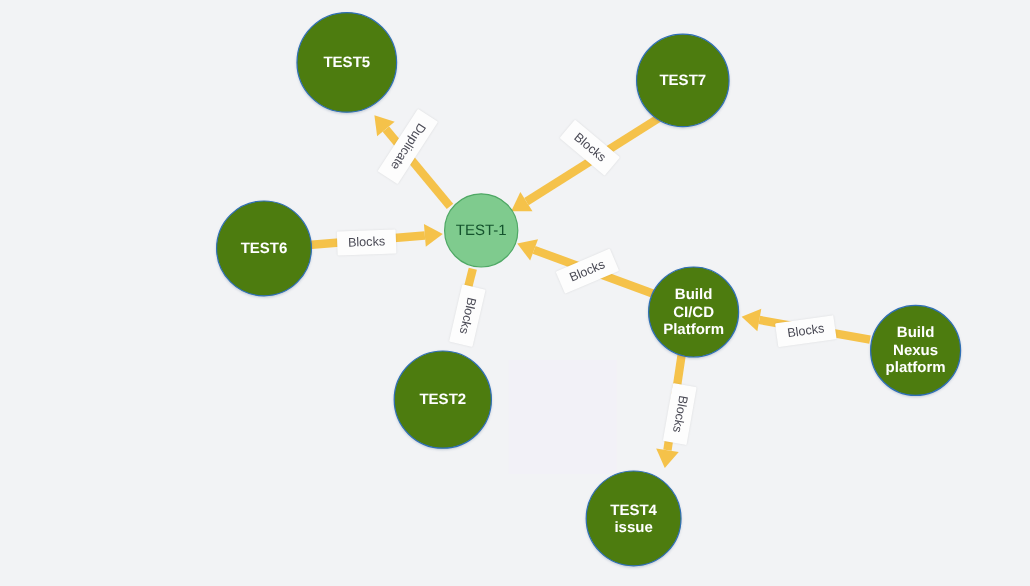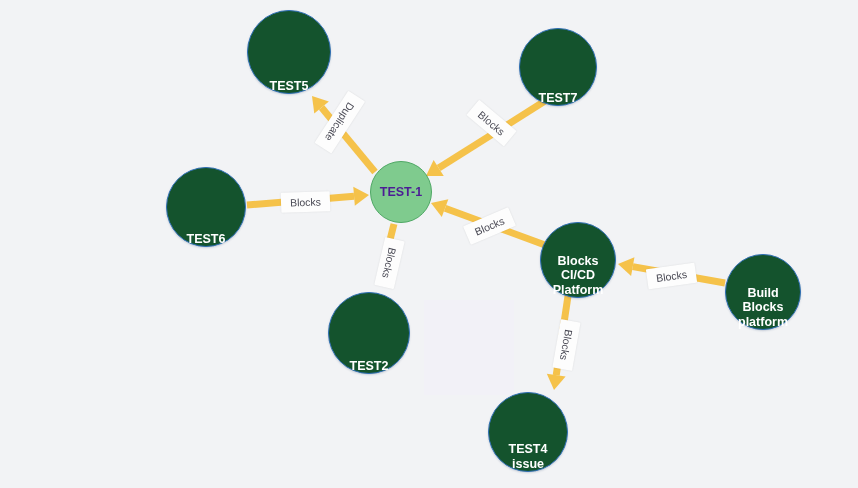--- a/index.html
+++ b/index.html
@@ -31,34 +31,33 @@
     border-radius: 50%;
     box-sizing: border-box;
     display: flex;
     align-items: center;
     justify-content: center;
     text-align: center;
     line-height: 1.15;
     user-select: none;
   }
   .node-blue {
-    background: #14532d;
+    background: #4d7c0f;
     border: 1px solid #2f6fb5;
     color: #ffffff;
     font-size: 12.5px;
     font-weight: 600;
     box-shadow: 0 1px 2px rgba(40,70,110,0.22);
-    align-items: flex-end;
   }
   .node-green {
     background: #7fcb8e;
     border: 1.5px solid #4fa865;
-    color: #4c1d95;
+    color: #14532d;
     font-size: 12.5px;
-    font-weight: 700;
+    font-weight: 400;
   }
   .node-label {
     display: block;
     padding: 0 4px;
     white-space: pre-line;
   }
   .edge-label {
     position: absolute;
     background: #fdfdfd;
     color: #4a4a55;
@@ -97,38 +96,38 @@
       <line x1="725" y1="283" x2="632.7689659061608" y2="266.6225266562342" stroke="#f5c24a" stroke-width="7" stroke-linecap="butt"></line>
       <polygon points="618,264 634.4298994551091,257.268848248999 631.1080323572126,275.97620506346937" fill="#f5c24a"></polygon>
       <line x1="568" y1="296" x2="556.2096695463317" y2="375.1636473317727" stroke="#f5c24a" stroke-width="7" stroke-linecap="butt"></line>
       <polygon points="554,390 546.8133128564544,373.7641899524293 565.606026236209,376.5631047111161" fill="#f5c24a"></polygon>
     </svg>
 
   <div id="node-layer">
       <div class="node node-blue" style="left: 247px; top: 10px; width: 84px; height: 84px;">
         <span class="node-label">TEST5</span>
       </div>
-      <div class="node node-blue" style="left: 519px; top: 28px; width: 78px; height: 78px;">
+      <div class="node node-blue" style="left: 530px; top: 28px; width: 78px; height: 78px;">
         <span class="node-label">TEST7</span>
       </div>
-      <div class="node node-blue" style="left: 166px; top: 167px; width: 80px; height: 80px;">
+      <div class="node node-blue" style="left: 180px; top: 167px; width: 80px; height: 80px;">
         <span class="node-label">TEST6</span>
       </div>
       <div class="node node-green" style="left: 370px; top: 161px; width: 62px; height: 62px;">
         <span class="node-label">TEST-1</span>
       </div>
       <div class="node node-blue" style="left: 328px; top: 292px; width: 82px; height: 82px;">
         <span class="node-label">TEST2</span>
       </div>
       <div class="node node-blue" style="left: 540px; top: 222px; width: 76px; height: 76px;">
-        <span class="node-label">Blocks CI/CD
+        <span class="node-label">Build CI/CD
 Platform</span>
       </div>
       <div class="node node-blue" style="left: 725px; top: 254px; width: 76px; height: 76px;">
-        <span class="node-label">Build Blocks
+        <span class="node-label">Build Nexus
 platform</span>
       </div>
       <div class="node node-blue" style="left: 488px; top: 392px; width: 80px; height: 80px;">
         <span class="node-label">TEST4 issue</span>
       </div>
     </div>
   <div id="edge-label-layer">
       <div class="edge-label" style="left: 309px; top: 112px; transform: rotate(123deg);">Duplicate</div>
       <div class="edge-label" style="left: 466.5px; top: 113px; transform: rotate(40deg);">Blocks</div>
       <div class="edge-label" style="left: 280.5px; top: 192px; transform: rotate(-2deg);">Blocks</div>

